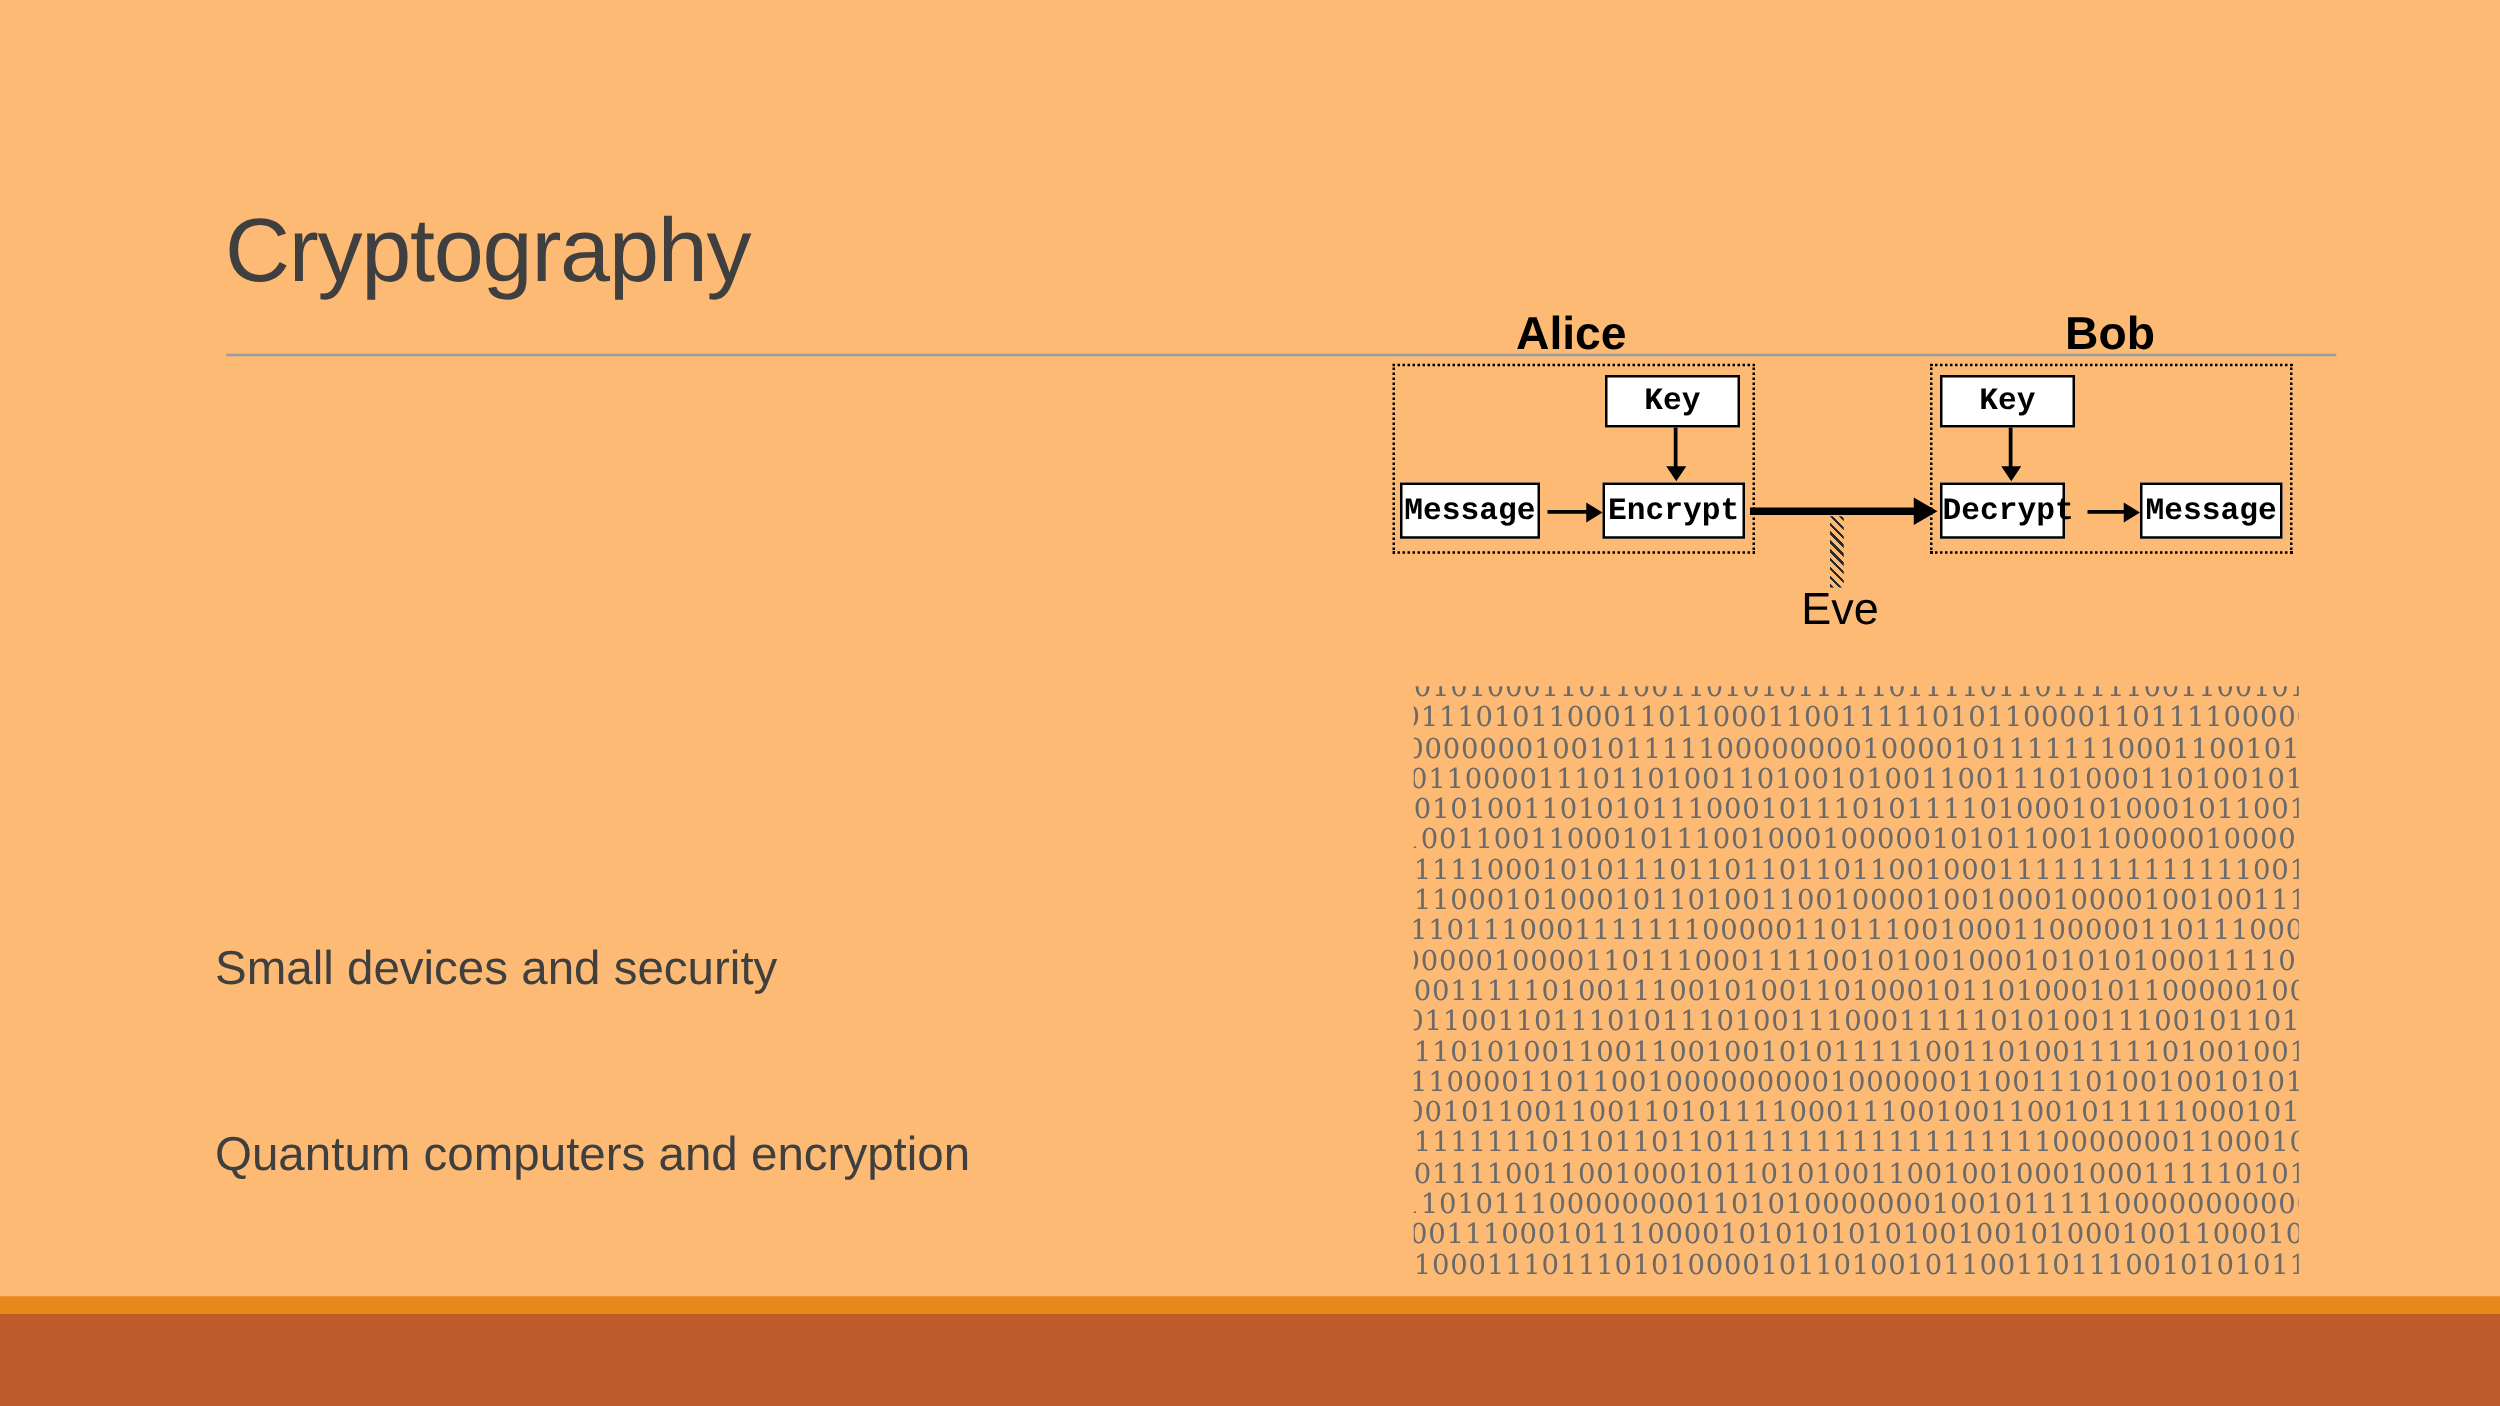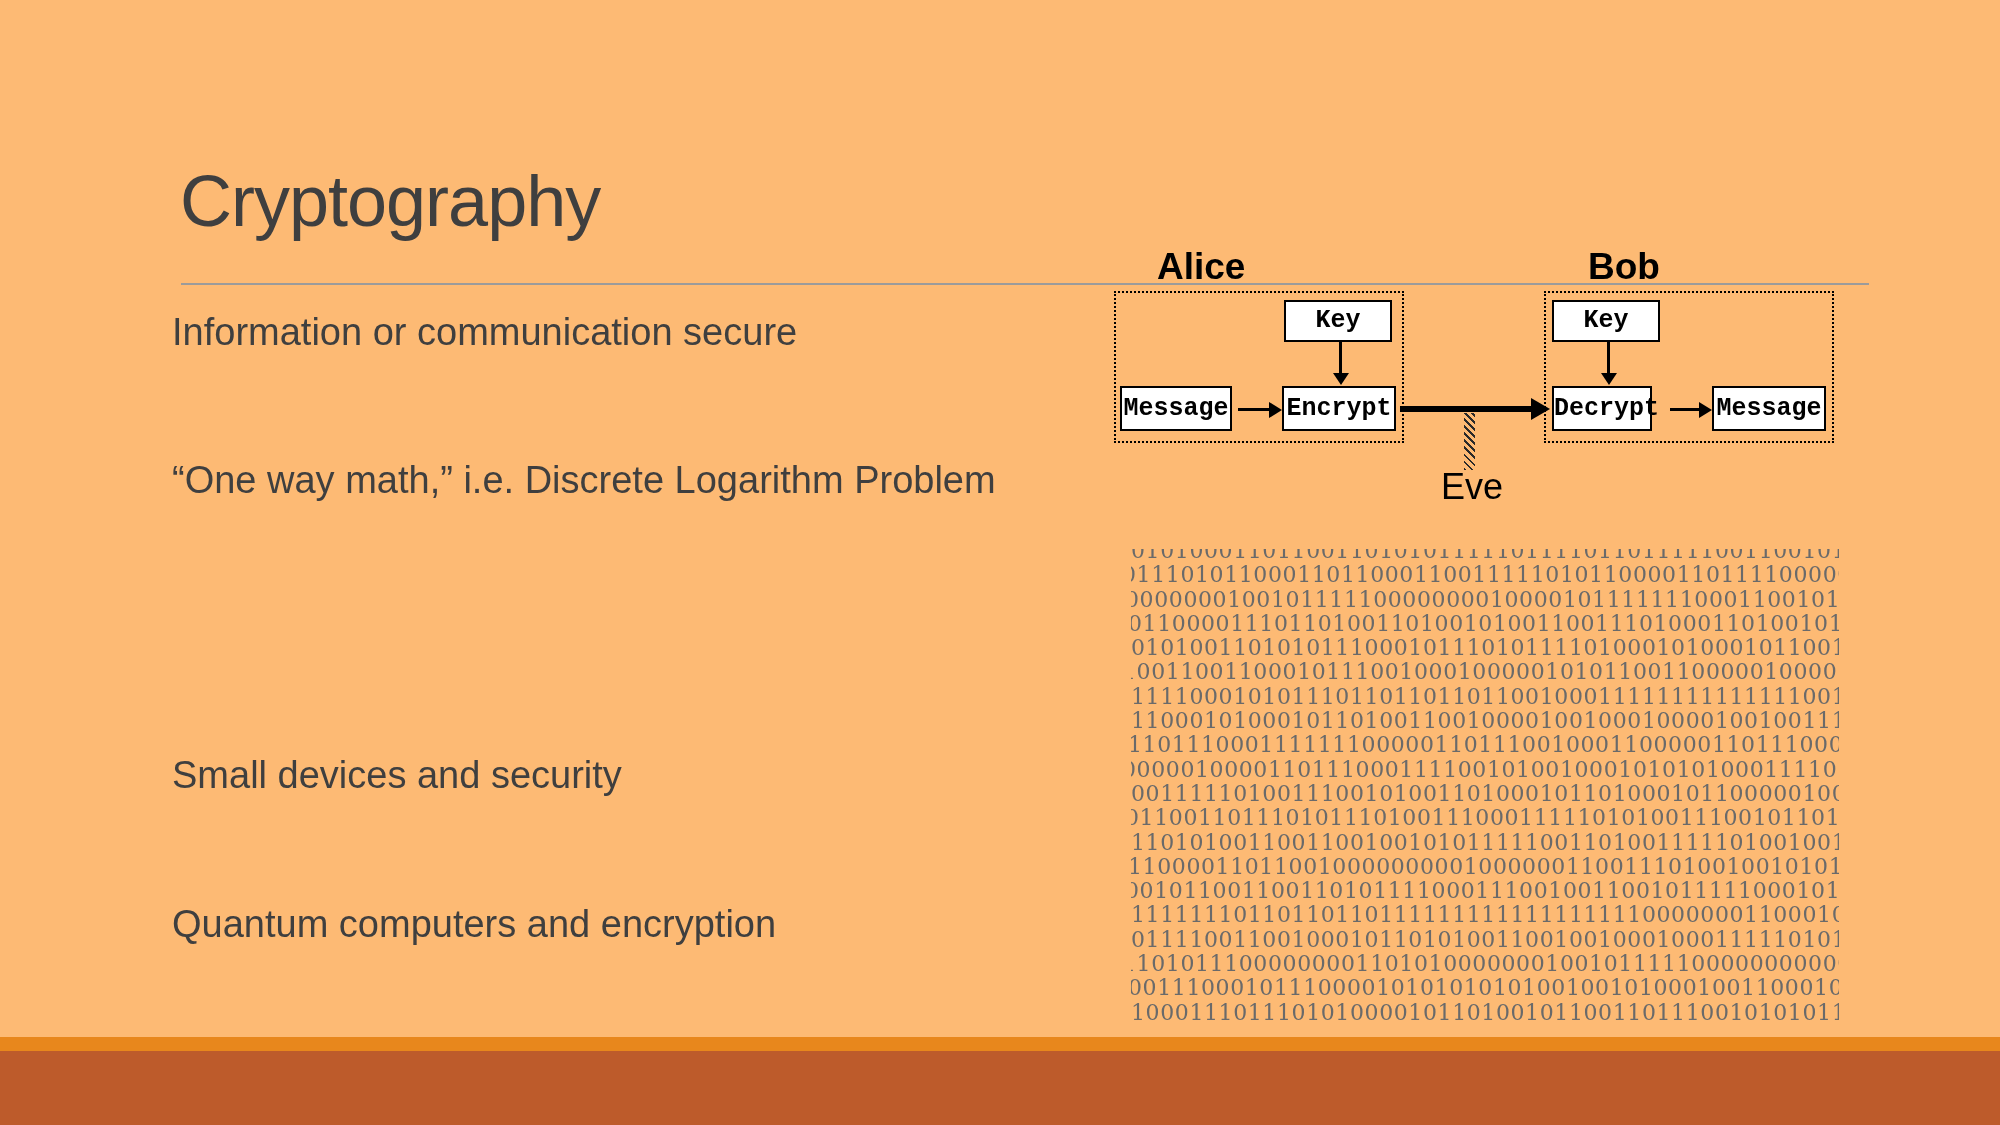--- a/index.html
+++ b/index.html
@@ -9,21 +9,21 @@
   
   .title{position:absolute;left:180px;top:158px;font-size:72px;font-weight:400;
          color:#3f3f3f;letter-spacing:-1px;line-height:86px;}
   .title-rule{position:absolute;left:181px;top:283px;width:1688px;height:2px;background:#9b9b9b;}
 
   
   .bullet{position:absolute;left:172px;font-size:38px;color:#3f3f3f;line-height:44px;white-space:nowrap;}
   .b1{top:310px}.b2{top:458px}.b3{top:605px}.b4{top:753px}.b5{top:902px}
 
   
-  .party-label{position:absolute;top:248px;width:200px;text-align:left;font-size:37px;
+  .party-label{position:absolute;top:248px;width:200px;text-align:center;font-size:37px;
                font-weight:bold;color:#000;line-height:37px;}
   .alice-label{left:1157px}.bob-label{left:1588px}
   .party-box{position:absolute;top:291px;width:286px;height:148px;border:2px dotted #000;background:transparent;font-family:Liberation Mono, monospace;}
   .alice-box{left:1114px}.bob-box{left:1544px}
   .node{position:absolute;border:2px solid #000;background:#fff;text-align:center;
         font-weight:bold;color:#000;font-size:25px;box-sizing:border-box;}
   .node-key{width:108px;height:42px;line-height:38px;top:7px;}
   .node-row{width:114px;height:45px;line-height:41px;top:93px;}
   .a-key{left:168px}.a-msg{left:4px;width:112px}.a-enc{left:166px}
   .b-key{left:6px}.b-dec{left:6px;width:100px}.b-msg{left:166px;width:114px}
@@ -61,22 +61,20 @@
   .footer-band{position:absolute;left:0;top:1051px;width:2000px;height:74px;}
 </style>
 </head>
 <body>
 
 <div class="slide">
 
   <div class="title" style="color: rgb(63, 63, 63);">Cryptography</div>
   <div class="title-rule"></div>
 
-  <div class="bullet b1" style="color: rgb(63, 63, 63);">Information or communication secure</div>
-  <div class="bullet b2" style="color: rgb(63, 63, 63);">“One way math,” i.e. Discrete Logarithm Problem</div>
   <div class="bullet b4" style="color: rgb(63, 63, 63);">Small devices and security</div>
   <div class="bullet b5" style="color: rgb(63, 63, 63);">Quantum computers and encryption</div>
 
   <div>
     <div class="party-label alice-label">Alice</div>
     <div class="party-label bob-label">Bob</div>
 
     <div class="party-box alice-box">
       <div class="node node-key a-key">Key</div>
       <div class="node node-row a-msg">Message</div>

